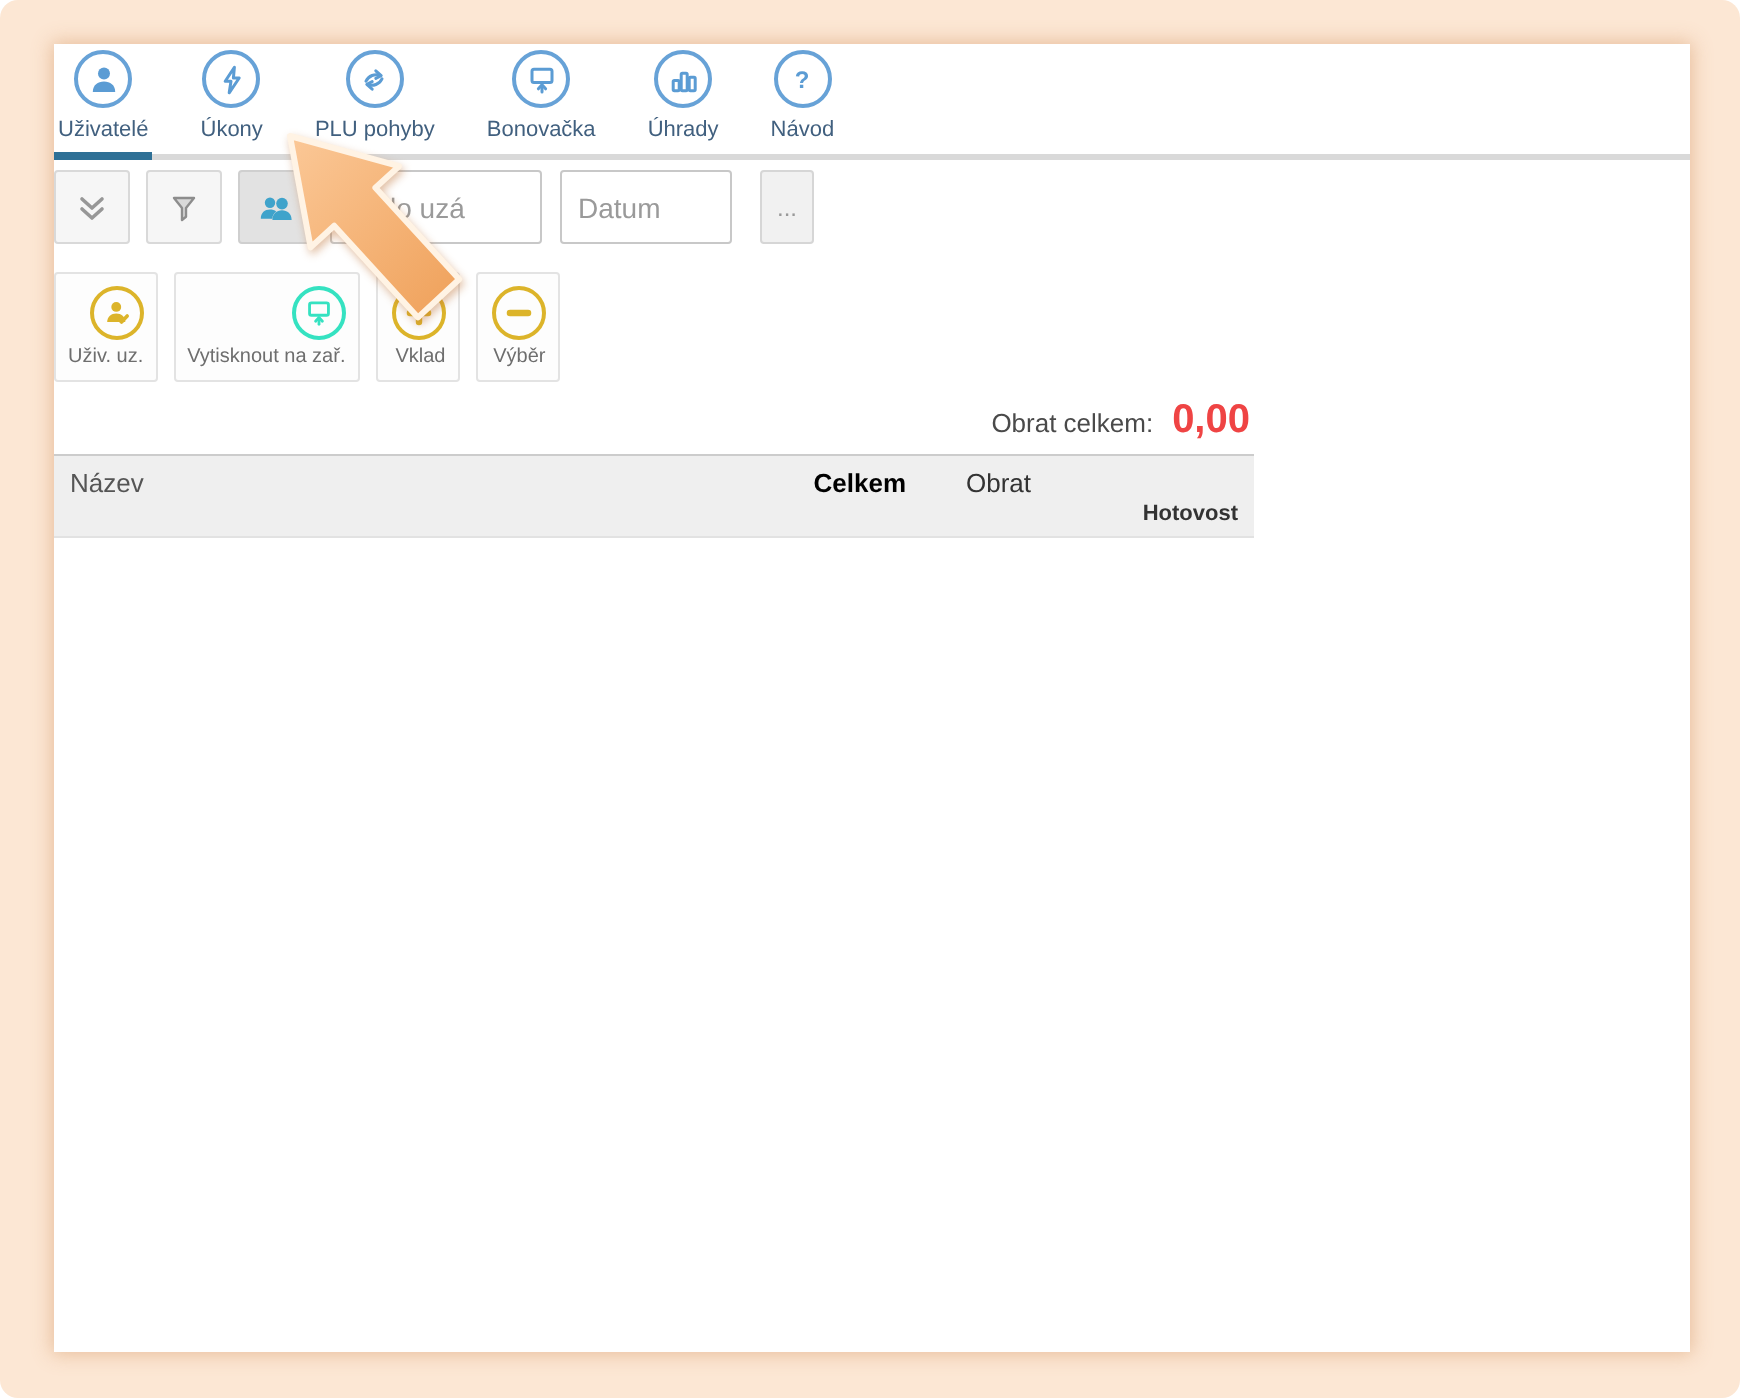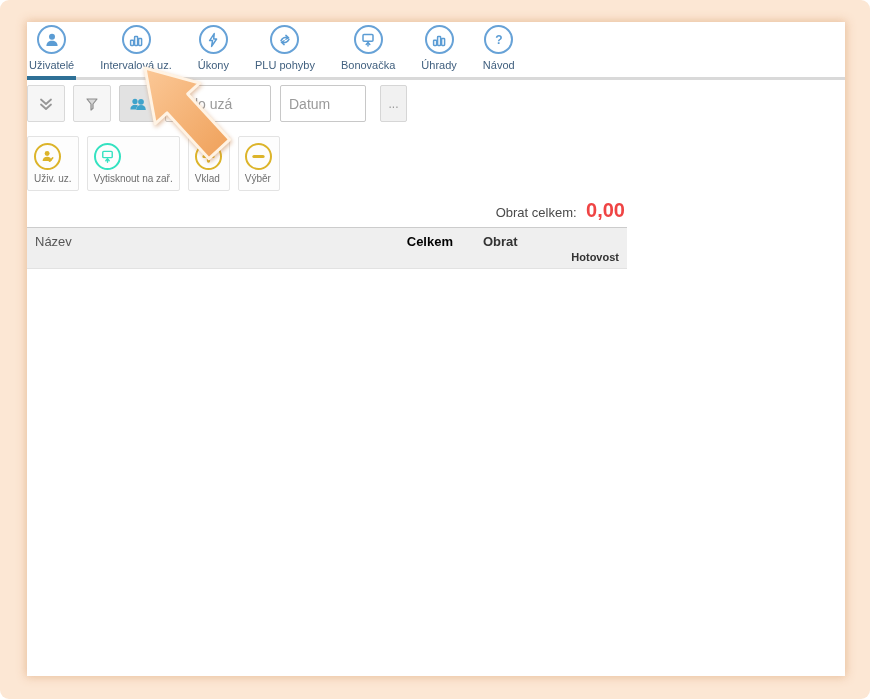--- a/index.html
+++ b/index.html
@@ -53,21 +53,21 @@
   .more-btn {
     width:27px; height:37px; background:#f1f1f1; border:1px solid #d6d6d6;
     border-radius:2px; color:#999; font-size:12px; cursor:pointer; margin-left:6px;
     font-family:"Liberation Sans", sans-serif;
   }
 
   
   .toolbar2 { display:flex; gap:8px; margin-top:14px; align-items:stretch; }
   .act-btn {
     background:#fdfdfd; border:1px solid #e3e3e3; border-radius:2px;
-    display:flex; flex-direction:column; align-items:flex-start; justify-content:center;
+    display:flex; flex-direction:column; align-items:flex-end; justify-content:center;
     gap:3px; padding:4px 6px 5px 6px; min-width:42px; height:55px; cursor:pointer;
   }
   .act-btn .circle {
     width:27px; height:27px; border-radius:50%; display:flex;
     align-items:center; justify-content:center;
   }
   .act-btn .circle.gold { border:2px solid #dcb42a; }
   .act-btn .circle.teal { border:2px solid #35e2c1; }
   .act-btn .lbl { font-size:10px; color:#6e6e6e; white-space:nowrap; }
   .goldicon { stroke:#dcb42a; fill:none; stroke-width:1.6; stroke-linecap:round; stroke-linejoin:round; }
@@ -80,21 +80,21 @@
   .totals .t-lbl { font-size:13px; color:#4a4a4a; }
   .totals .t-val { font-size:20px; font-weight:bold; color:#ef4444; margin-left:5px; }
   .thead {
     width:600px; margin-top:5px; background:#efefef;
     border-top:1px solid #cccccc; border-bottom:1px solid #e2e2e2;
     padding:6px 8px 5px 8px;
   }
   .thead-row1 { display:flex; align-items:flex-end; }
   .th-nazev { flex:1; font-size:13px; color:#555; }
   .th-celkem { width:90px; text-align:right; font-size:13px; font-weight:bold; color:#000000; margin-right:30px; }
-  .th-obrat { width:136px; text-align:left; font-size:13px; font-weight:bold; color:#333; }
+  .th-obrat { width:136px; text-align:left; font-size:13px; font-weight:normal; color:#333; }
   .thead-row2 { text-align:right; font-size:11px; font-weight:bold; color:#333; margin-top:2px; }
 
   
   .cursor-arrow {
     position:absolute; left:115px; top:58px; z-index:50; pointer-events:none;
     filter:drop-shadow(1px 2px 2px rgba(190,115,55,0.45));
   }
 
   .gray-icon { stroke:#979797; fill:none; stroke-width:1.8; stroke-linecap:round; stroke-linejoin:round; }
   .funnel { stroke:#8d8d8d; fill:#d9d9d9; stroke-width:1.2; stroke-linejoin:round; }
@@ -108,30 +108,20 @@
 
     <div class="nav">
       <div class="nav-item active">
         <span class="circle">
           <svg width="18" height="18" viewBox="0 0 18 18" class="navicon">
             <circle class="fill" cx="9" cy="5.8" r="3"></circle>
             <path class="fill" d="M3.4,15 c0-3.4 2.5-5.2 5.6-5.2 s5.6,1.8 5.6,5.2 z"></path>
           </svg>
         </span>
         <span class="lbl">Uživatelé</span>
-      </div>
-      <div class="nav-item">
-        <span class="circle">
-          <svg width="18" height="18" viewBox="0 0 18 18" class="navicon">
-            <rect x="3.6" y="9.2" width="3" height="5.2" rx="0.6"></rect>
-            <rect x="7.6" y="5.6" width="3" height="8.8" rx="0.6"></rect>
-            <rect x="11.6" y="7.6" width="3" height="6.8" rx="0.6"></rect>
-          </svg>
-        </span>
-        <span class="lbl">Intervalová uz.</span>
       </div>
       <div class="nav-item">
         <span class="circle">
           <svg width="18" height="18" viewBox="0 0 18 18" class="navicon">
             <path d="M10.2,2.6 L5.6,9.6 h2.9 L7.6,15.4 L12.6,8 h-2.9 Z"></path>
           </svg>
         </span>
         <span class="lbl">Úkony</span>
       </div>
       <div class="nav-item">

